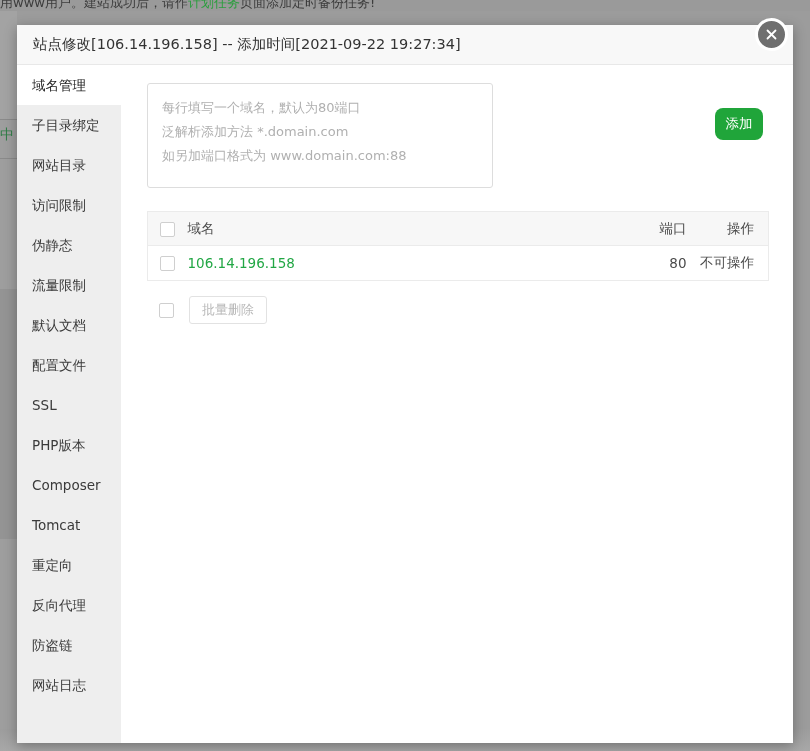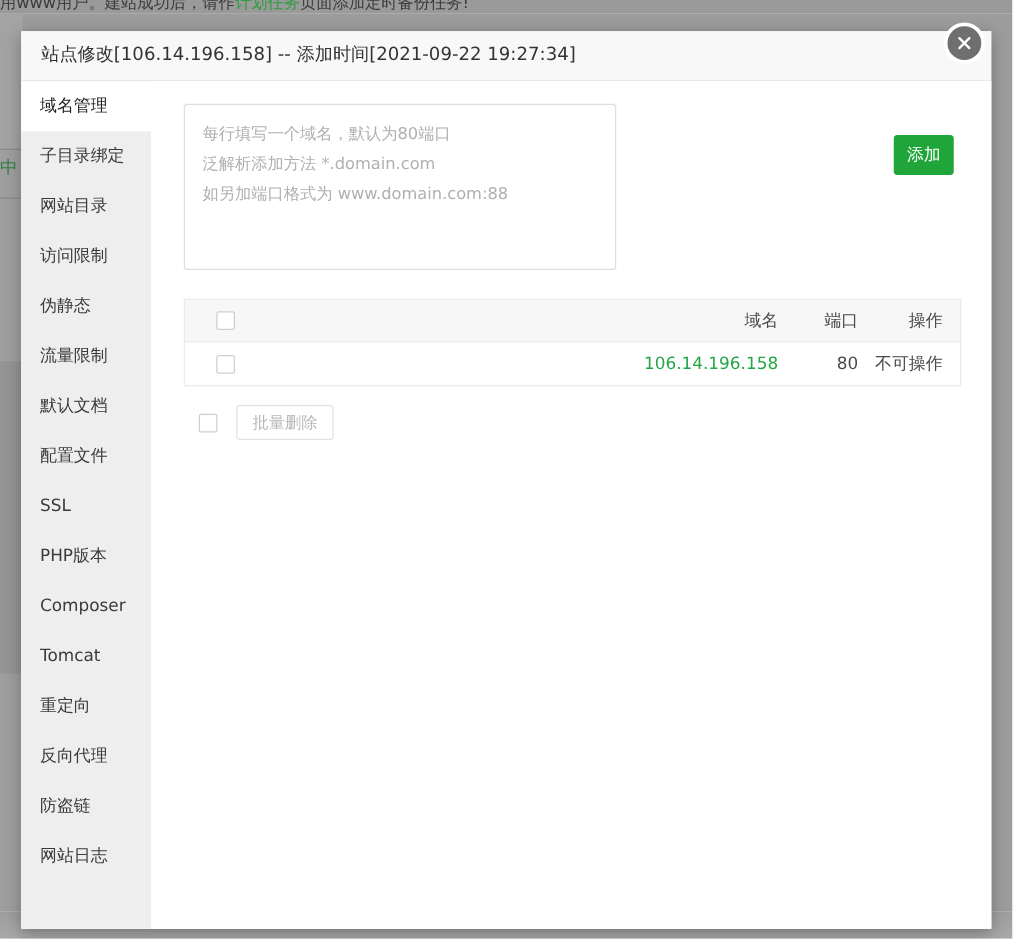--- a/index.html
+++ b/index.html
@@ -134,61 +134,61 @@
     min-width: 0;
   }
 
   .add-row {
     display: flex;
     align-items: flex-start;
     justify-content: space-between;
   }
   .domain-textarea {
     width: 346px;
-    height: 133px;
+    height: 105px;
     border: 1px solid #dddddd;
     border-radius: 3px;
     padding: 12px 14px;
     font-size: 13px;
     color: #aaaaaa;
     line-height: 24px;
     resize: none;
     outline: none;
     background: #ffffff;
     font-family: "DejaVu Sans", "Liberation Sans", sans-serif;
     overflow: hidden;
   }
   .domain-textarea::placeholder { color: #b0b0b0; }
   .add-btn {
     margin-top: 25px;
     margin-right: 6px;
     background: #20a53a;
     color: #ffffff;
     border: none;
-    border-radius: 3px;
+    border-radius: 8px;
     width: 48px;
     height: 32px;
     font-size: 13.5px;
     cursor: pointer;
     font-family: "DejaVu Sans", "Liberation Sans", sans-serif;
   }
 
   
   .dom-table {
     margin-top: 23px;
     width: 100%;
     border: 1px solid #ebebeb;
     border-collapse: collapse;
   }
   .dom-table thead tr { background: #f7f7f7; }
   .dom-table th, .dom-table td {
     font-weight: normal;
     font-size: 13.5px;
     color: #4a4a4a;
-    text-align: right;
+    text-align: left;
     padding: 0;
     height: 34px;
     border-bottom: 1px solid #ebebeb;
   }
   .dom-table tbody tr td { border-bottom: none; height: 35px; }
   .col-check { width: 40px; padding-left: 12px !important; }
   .col-port  { width: 70px; text-align: right !important; padding-right: 6px !important; }
   .col-act   { width: 76px; text-align: right !important; padding-right: 14px !important; }
   .domain-link {
     color: #22a745;

